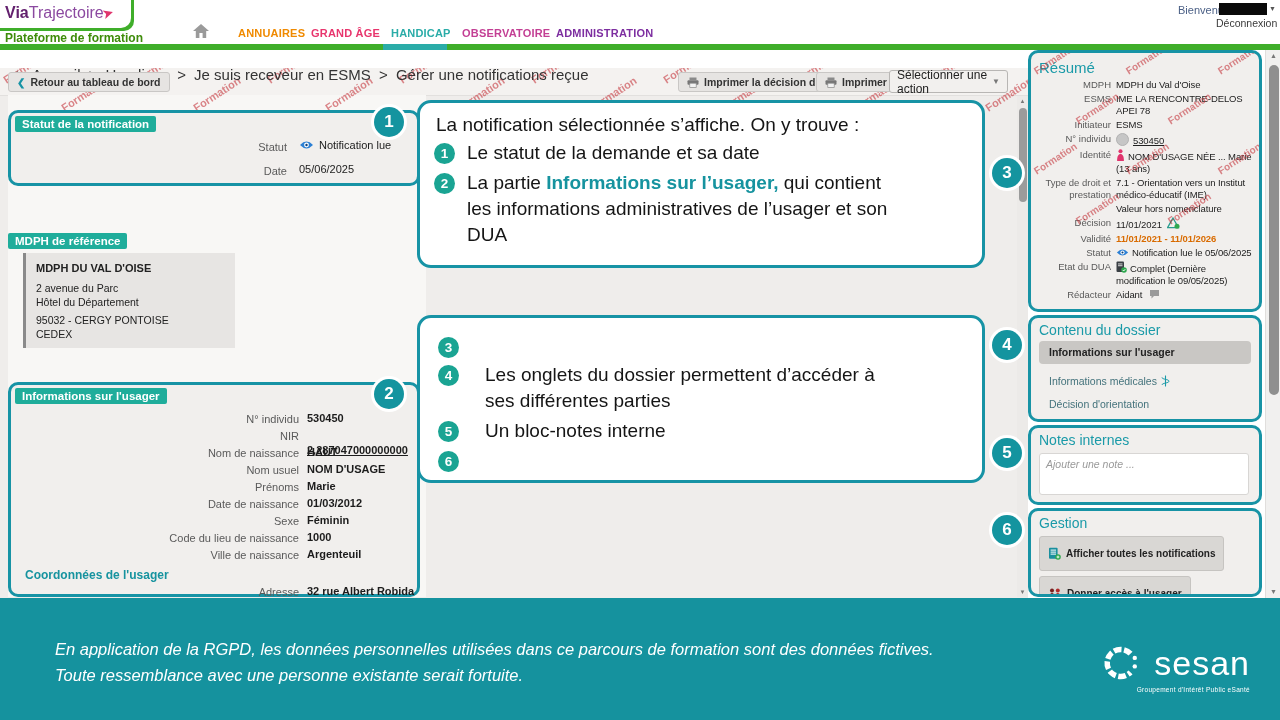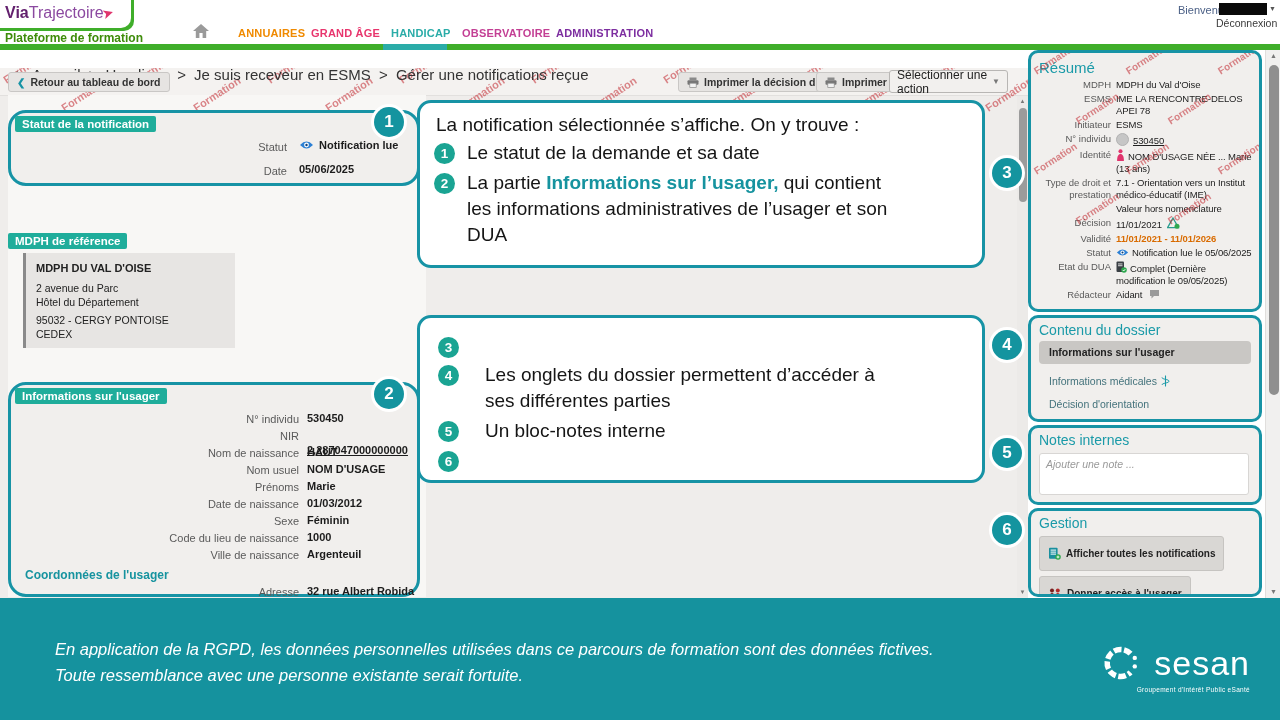--- a/index.html
+++ b/index.html
@@ -38,24 +38,24 @@
 
   
   .main-bg{position:absolute;left:0;top:95px;width:1028px;height:503px;background:#efedeb;z-index:0;}
   .left-bg{position:absolute;left:8px;top:95px;width:418px;height:502px;background:#f8f7f5;z-index:1;}
   .wm-strip{position:absolute;left:0;top:60px;width:1030px;height:58px;z-index:2;overflow:hidden;pointer-events:none;}
   .wm{position:absolute;color:rgba(193,39,45,.55);font-size:11px;font-weight:bold;transform:rotate(-33deg);white-space:nowrap;}
 
   .chip{display:inline-block;background:var(--chip);color:#fff;font-size:11.5px;font-weight:bold;padding:2px 7px;border-radius:2px;white-space:nowrap;}
 
   
-  .tealbox{position:absolute;border:3px solid var(--accent);border-radius:18px;background:#f1efed;box-sizing:border-box;z-index:4;}
+  .tealbox{position:absolute;border:3px solid var(--accent);border-radius:10px;background:#f1efed;box-sizing:border-box;z-index:4;}
   #statusbox{left:8px;top:110px;width:412px;height:76px;}
   .slabel{position:absolute;left:110px;width:166px;text-align:right;font-size:11px;color:#5a5a5a;}
-  .svalue{position:absolute;left:288px;font-size:11px;font-weight:bold;color:#1c1c1c;display:flex;align-items:center;gap:5px;justify-content:space-between;}
+  .svalue{position:absolute;left:288px;font-size:11px;font-weight:normal;color:#1c1c1c;display:flex;align-items:center;gap:5px;justify-content:space-between;}
   #mdph-chip{position:absolute;left:8px;top:233px;z-index:4;}
   .mdph-card{position:absolute;left:23px;top:253px;width:212px;height:95px;background:#e7e5e3;border-left:3px solid #8a8a8a;
              padding:8px 10px;box-sizing:border-box;z-index:4;font-size:10.5px;color:#222;line-height:14px;}
   .mdph-card .t{font-weight:bold;font-size:11px;margin-bottom:6px;}
   #userbox{left:8px;top:382px;width:412px;height:215px;}
   .ulabel{position:absolute;left:40px;width:248px;text-align:right;font-size:11px;color:#5a5a5a;}
   .uvalue{position:absolute;left:296px;font-size:11px;font-weight:bold;color:#1c1c1c;white-space:nowrap;}
   .coords{position:absolute;left:14px;top:183px;font-size:12px;font-weight:bold;color:#16939f;}
 
   

